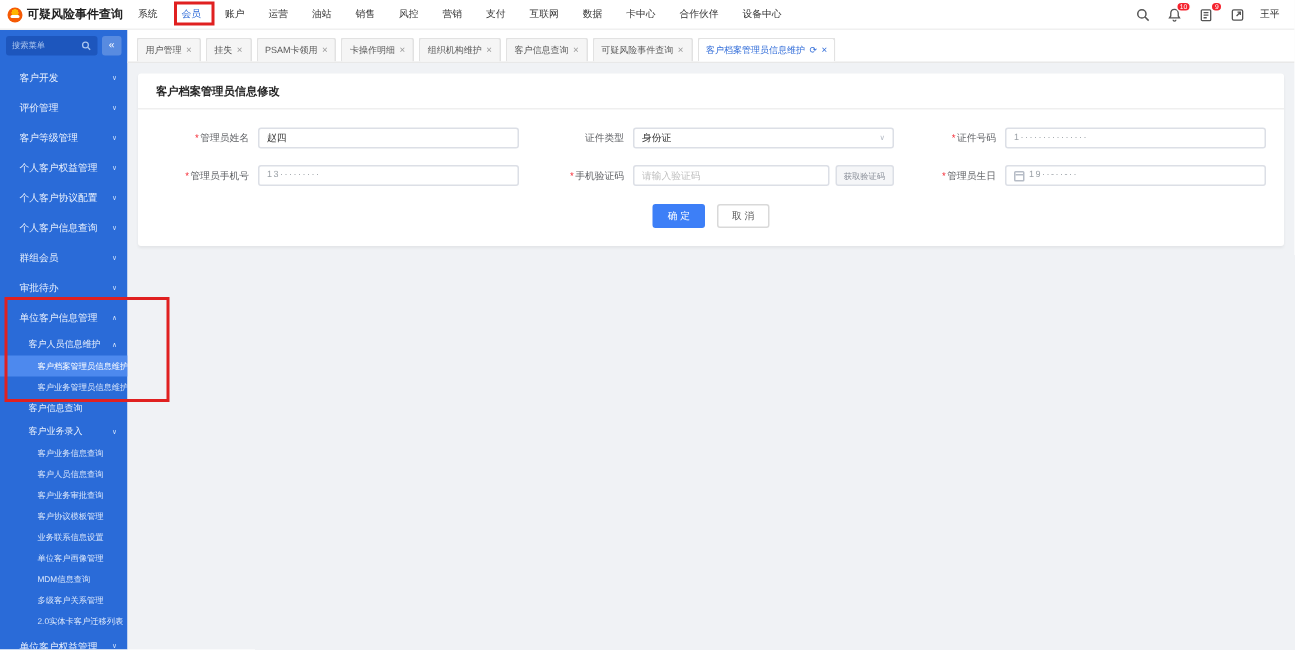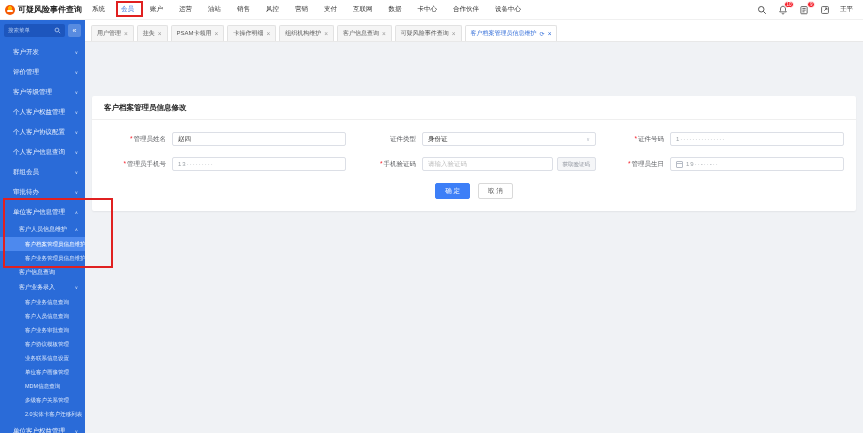--- a/index.html
+++ b/index.html
@@ -43,21 +43,21 @@
   .tab{height:16px;display:flex;align-items:center;gap:3px;background:#f5f5f5;border:1px solid #e2e2e2;border-bottom:none;border-radius:2px 2px 0 0;padding:0 5px;font-size:6px;color:#595959;cursor:pointer;white-space:nowrap;}
   .tab.active{background:#fff;color:#2f6bd8;}
   .tab-refresh{font-size:6px;color:#2f6bd8;}
   .tab-refresh:empty{display:none;}
   .tab-close{font-size:6.5px;color:#999;cursor:pointer;}
   .tab.active .tab-close{color:#2f6bd8;}
 
   
   .content{flex:1;background:#f0f2f5;padding:7px 7px;min-height:0;}
   .card{background:#fff;border-radius:2px;box-shadow:0 1px 2px rgba(0,0,0,.06);}
-  .card-header{font-size:7.5px;font-weight:bold;color:#262626;padding:7px 12px 6px;border-bottom:1px solid #efefef;margin-top:47px;}
+  .card-header{font-size:7.5px;font-weight:bold;color:#262626;padding:7px 12px 6px;border-bottom:1px solid #efefef;}
   .form-grid{display:grid;grid-template-columns:62px minmax(0,1fr) 64px minmax(0,1fr) 62px minmax(0,1fr);gap:11px 6px;padding:12px 12px 2px;align-items:center;}
   .f-label{font-size:6.5px;color:#606266;text-align:right;white-space:nowrap;}
   .req{color:#f5222d;font-style:normal;margin-right:1px;}
   .f-input{height:14px;border:1px solid #dcdfe6;border-radius:2px;background:#fff;display:flex;align-items:center;padding:0 5px;font-size:6.5px;color:#333;cursor:text;overflow:hidden;}
   .f-input .masked{color:#9aa0a6;letter-spacing:1px;font-size:6px;}
   .sel-chev{margin-left:auto;color:#b6bcc6;font-size:5px;}
   .combo{display:flex;gap:4px;min-width:0;}
   .combo .f-input{flex:1;min-width:0;}
   .ph{color:#bfbfbf;}
   .code-btn{flex-shrink:0;height:14px;padding:0 5px;font-size:5.5px;color:#8a8f99;background:#f5f6f8;border:1px solid #dcdfe6;border-radius:2px;cursor:pointer;white-space:nowrap;}

